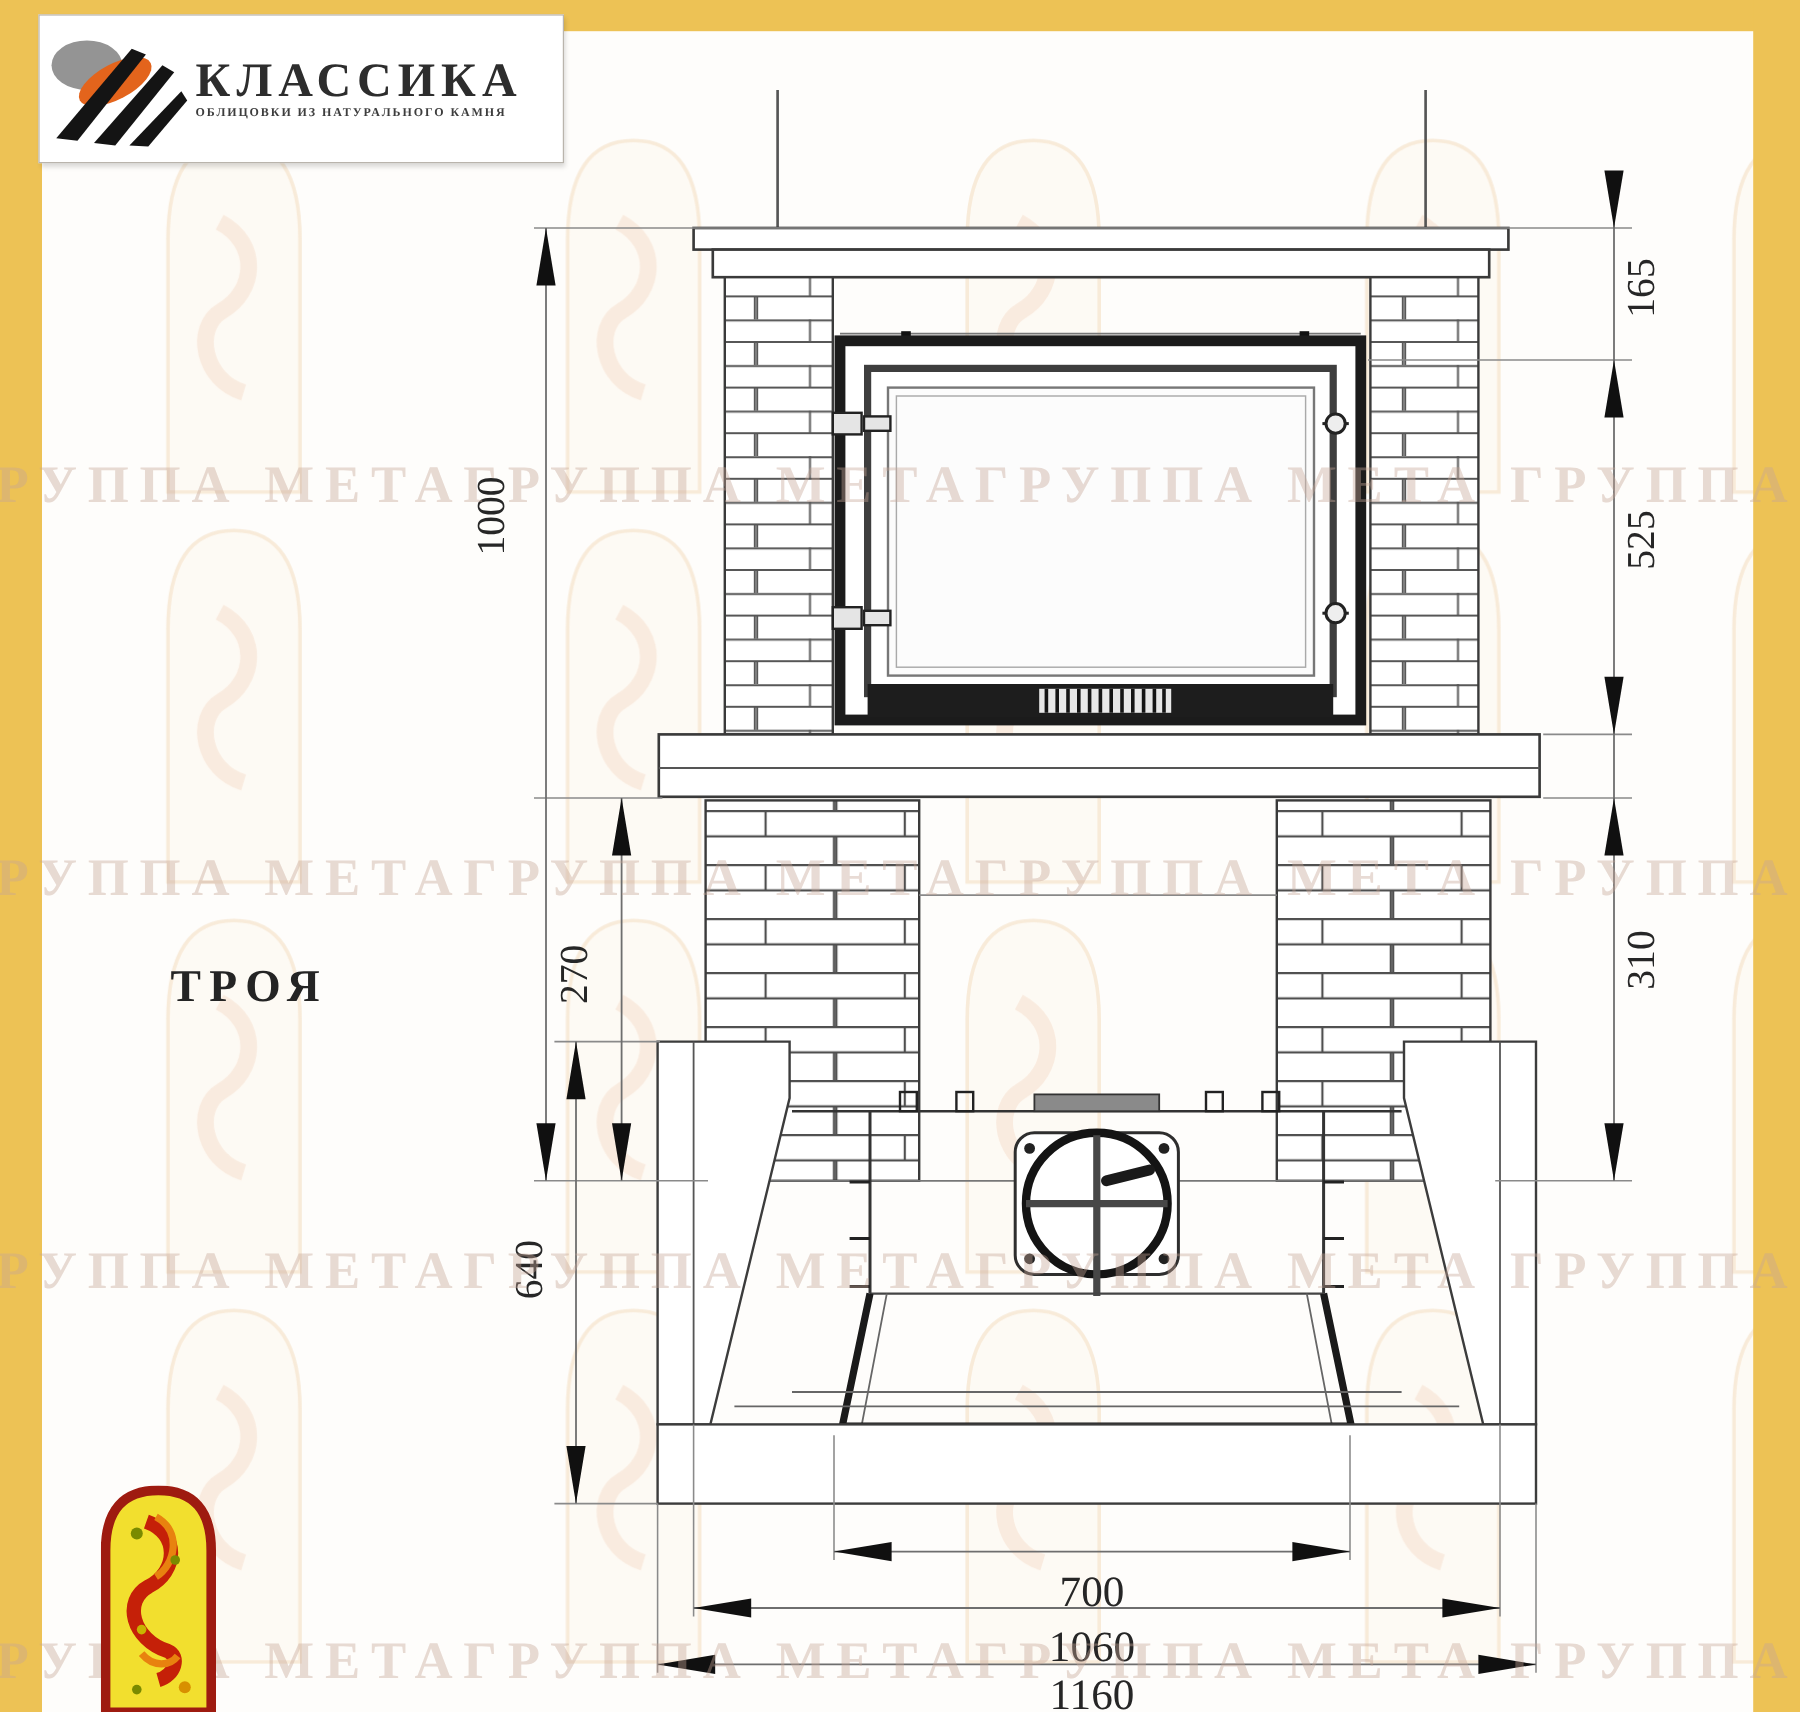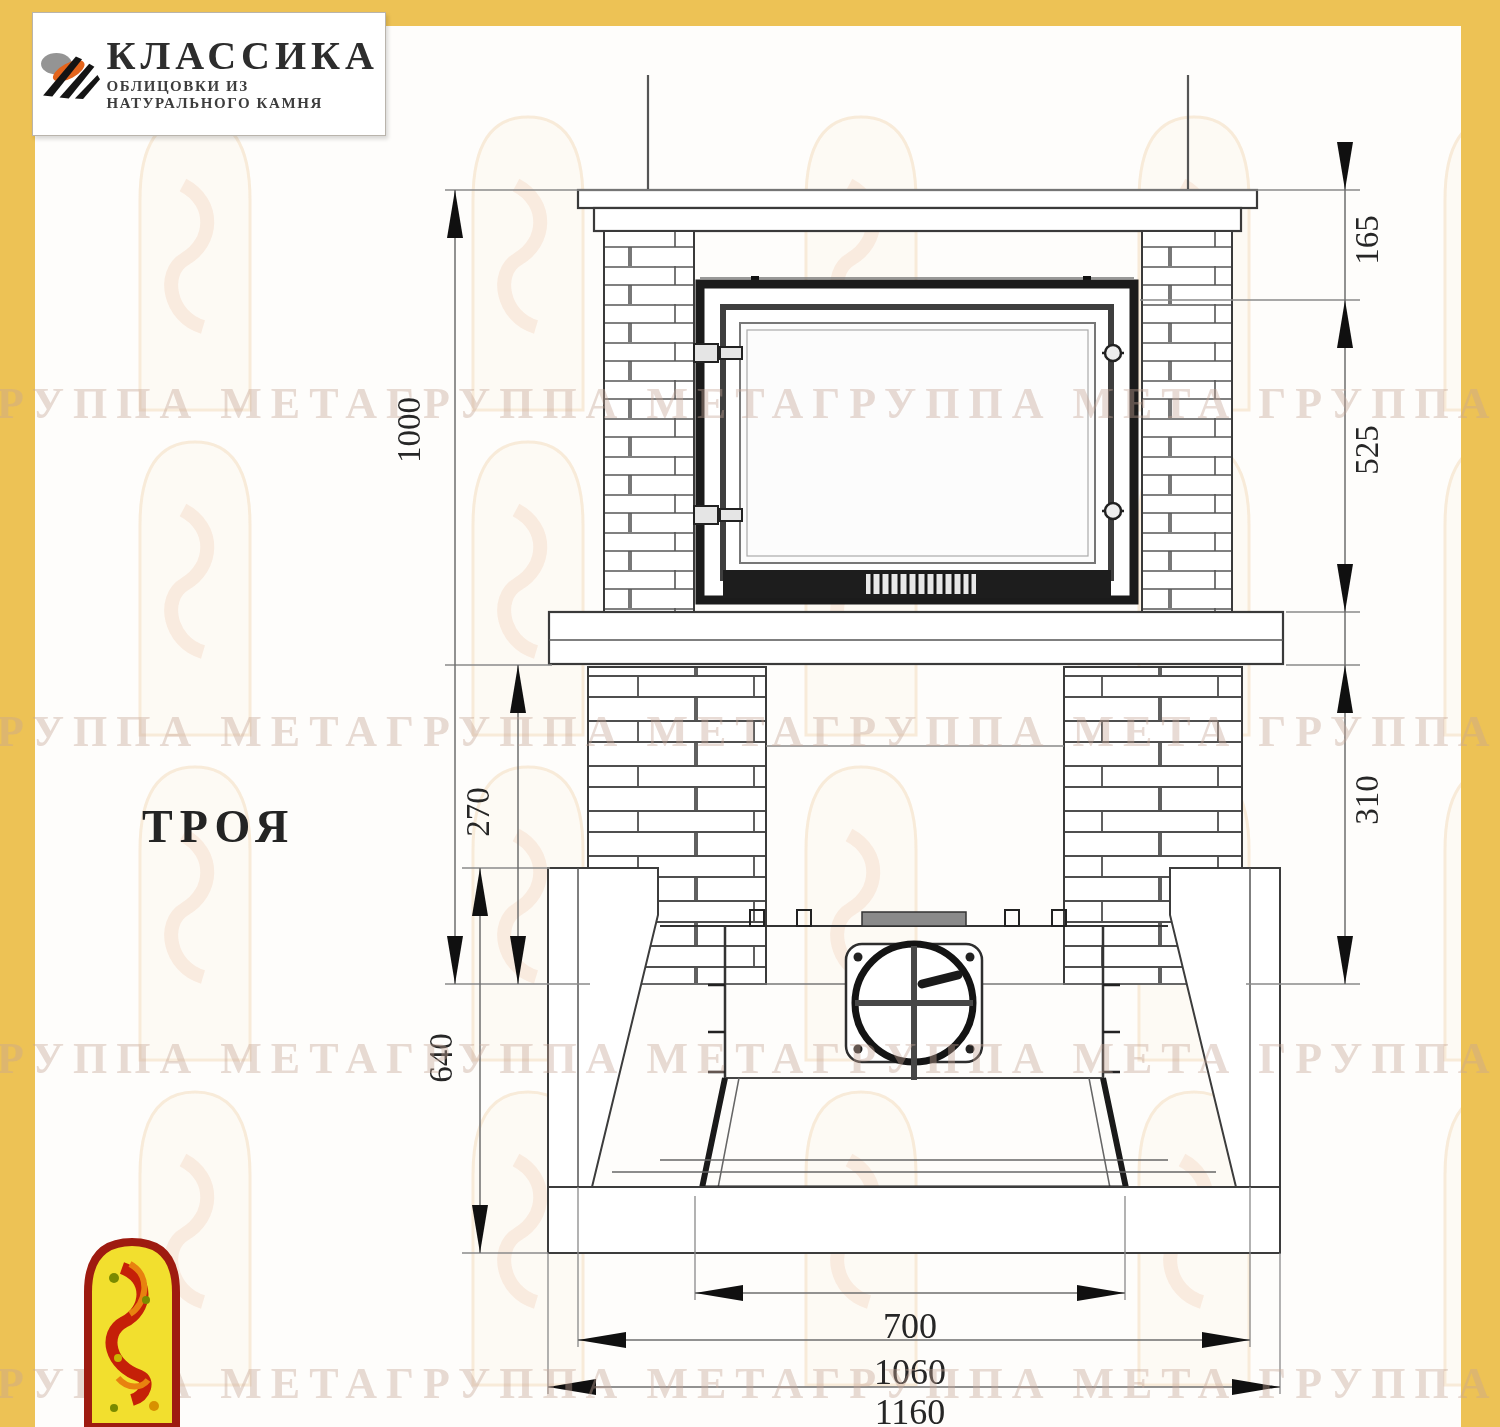--- a/index.html
+++ b/index.html
@@ -2,32 +2,32 @@
 <html><head>
 <meta charset="utf-8">
 <style>
   html,body{margin:0;padding:0;}
   body{width:1500px;height:1427px;position:relative;overflow:hidden;
        background:#fefdfb;font-family:"Liberation Serif",serif;}
   .frame{position:absolute;background:#edc255;z-index:2;}
   #frame-top{left:0;top:0;width:1500px;height:26px;}
   #frame-left{left:0;top:0;width:35px;height:1427px;}
   #frame-right{left:1461px;top:0;width:39px;height:1427px;}
-  #logo-box{position:absolute;left:32px;top:12px;width:354px;height:124px;
+  #logo-box{position:absolute;left:32px;top:12px;width:438px;height:124px;
       background:#ffffff;border:1px solid #b9b4ac;box-shadow:2px 3px 4px rgba(0,0,0,.15);
       z-index:5;display:flex;align-items:center;padding:0 6px;box-sizing:border-box;}
   #logo-text{margin-left:6px;}
   .logo-title{font-weight:bold;color:#2d2d2d;font-size:40px;line-height:37px;
       letter-spacing:5px;font-family:"Liberation Serif",serif;}
-  .logo-sub{font-weight:bold;color:#3d3d3d;font-size:15px;letter-spacing:1.6px;margin-top:4px;}
+  .logo-sub{font-weight:bold;color:#3d3d3d;font-size:10px;letter-spacing:1.6px;margin-top:4px;}
   .wm-row{position:absolute;left:-40px;width:1600px;white-space:nowrap;overflow:hidden;
       font-weight:bold;font-size:44px;letter-spacing:9px;color:rgba(198,164,150,0.40);
       z-index:3;pointer-events:none;font-family:"Liberation Serif",serif;}
   #wm1{top:378px;} #wm2{top:706px;} #wm3{top:1033px;} #wm4{top:1358px;}
-  #model-label{position:absolute;left:142px;top:800px;font-size:46px;font-weight:bold;
+  #model-label{position:absolute;left:142px;top:800px;font-size:38px;font-weight:bold;
       letter-spacing:7px;color:#242424;z-index:3;}
   #drawing-svg{position:absolute;left:0;top:0;z-index:2;}
   #arch-svg{position:absolute;left:0;top:0;z-index:1;}
   #mascot{position:absolute;left:84px;top:1238px;z-index:4;}
 </style>
 </head>
 <body>
 
 <svg id="arch-svg" width="1500" height="1427">
   <defs>

